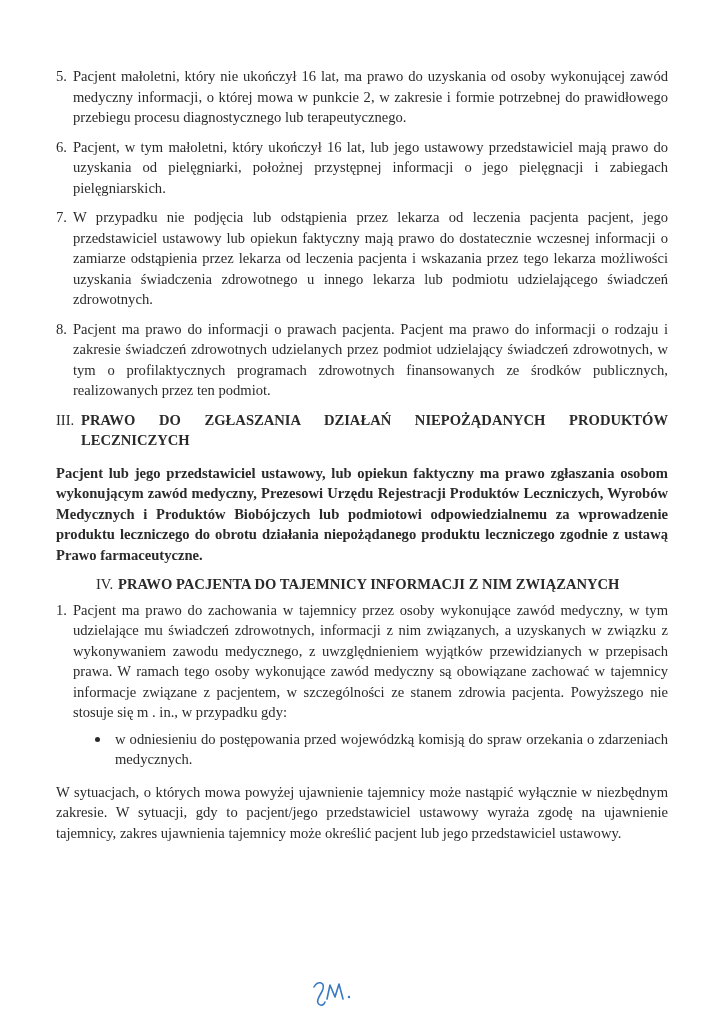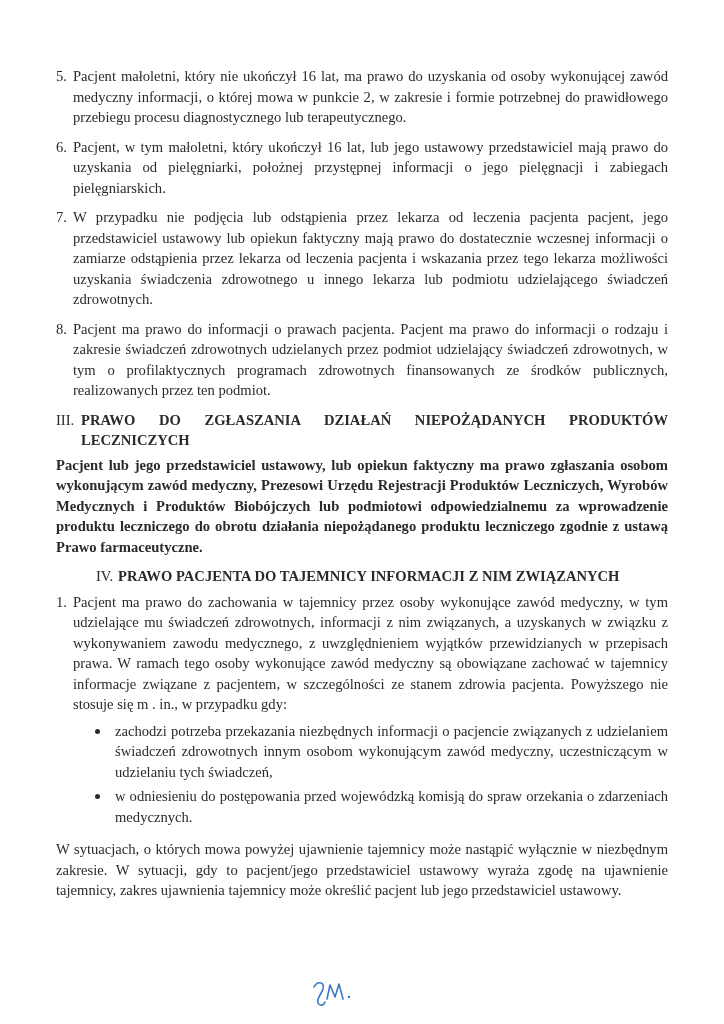--- a/index.html
+++ b/index.html
@@ -34,21 +34,21 @@
       left: 0;
       top: 0;
     }
     .section-heading {
       position: relative;
       padding-left: 25px;
       font-weight: bold;
       text-align: justify;
       text-align-last: left;
       margin-top: 1px;
-      margin-bottom: 4px;
+      margin-bottom: 12px;
     }
     .section-heading .roman {
       position: absolute;
       left: 0;
       top: 0;
       font-weight: normal;
     }
     .section-heading.s3 .title {
       display: block;
       text-align: justify;
@@ -131,24 +131,20 @@
 
   <div class="section-heading s4">
     <span class="roman">IV.</span>
     <span class="title">PRAWO PACJENTA DO TAJEMNICY INFORMACJI Z NIM ZWIĄZANYCH</span>
   </div>
 
   <div class="item" style="margin-bottom:0;">
     <span class="num">1.</span>
     <span>Pacjent ma prawo do zachowania w tajemnicy przez osoby wykonujące zawód medyczny, w tym udzielające mu świadczeń zdrowotnych, informacji z nim związanych, a uzyskanych w związku z wykonywaniem zawodu medycznego, z uwzględnieniem wyjątków przewidzianych w przepisach prawa. W ramach tego osoby wykonujące zawód medyczny są obowiązane zachować w tajemnicy informacje związane z pacjentem, w szczególności ze stanem zdrowia pacjenta. Powyższego nie stosuje się m . in., w przypadku gdy:</span>
     <ul class="bullets">
-      <li>
-        <span class="dot"></span>
-        <span>zachodzi potrzeba przekazania niezbędnych informacji o pacjencie związanych z udzielaniem świadczeń zdrowotnych innym osobom wykonującym zawód medyczny, uczestniczącym w udzielaniu tych świadczeń,</span>
-      </li>
       <li style="margin-bottom:0;">
         <span class="dot"></span>
         <span>w odniesieniu do postępowania przed wojewódzką komisją do spraw orzekania o zdarzeniach medycznych.</span>
       </li>
     </ul>
   </div>
 
   <div class="closing">W sytuacjach, o których mowa powyżej ujawnienie tajemnicy może nastąpić wyłącznie w niezbędnym zakresie. W sytuacji, gdy to pacjent/jego przedstawiciel ustawowy wyraża zgodę na ujawnienie tajemnicy, zakres ujawnienia tajemnicy może określić pacjent lub jego przedstawiciel ustawowy.</div>
 
 </div>

